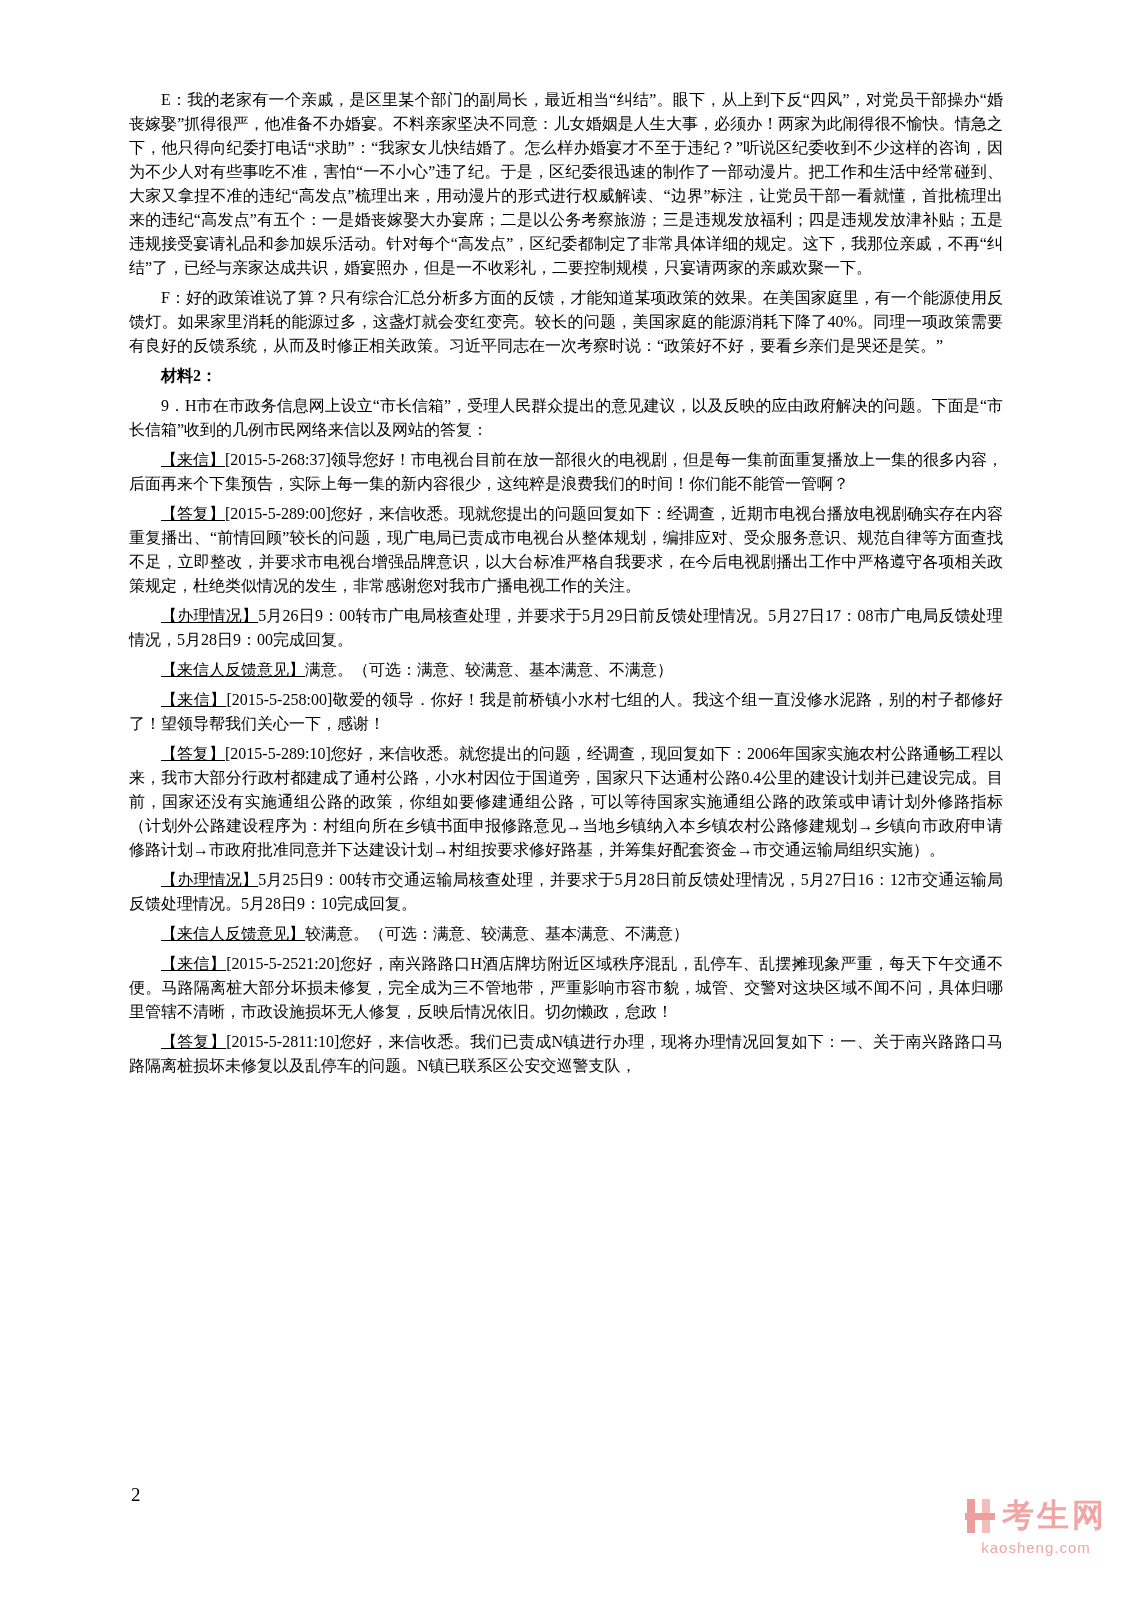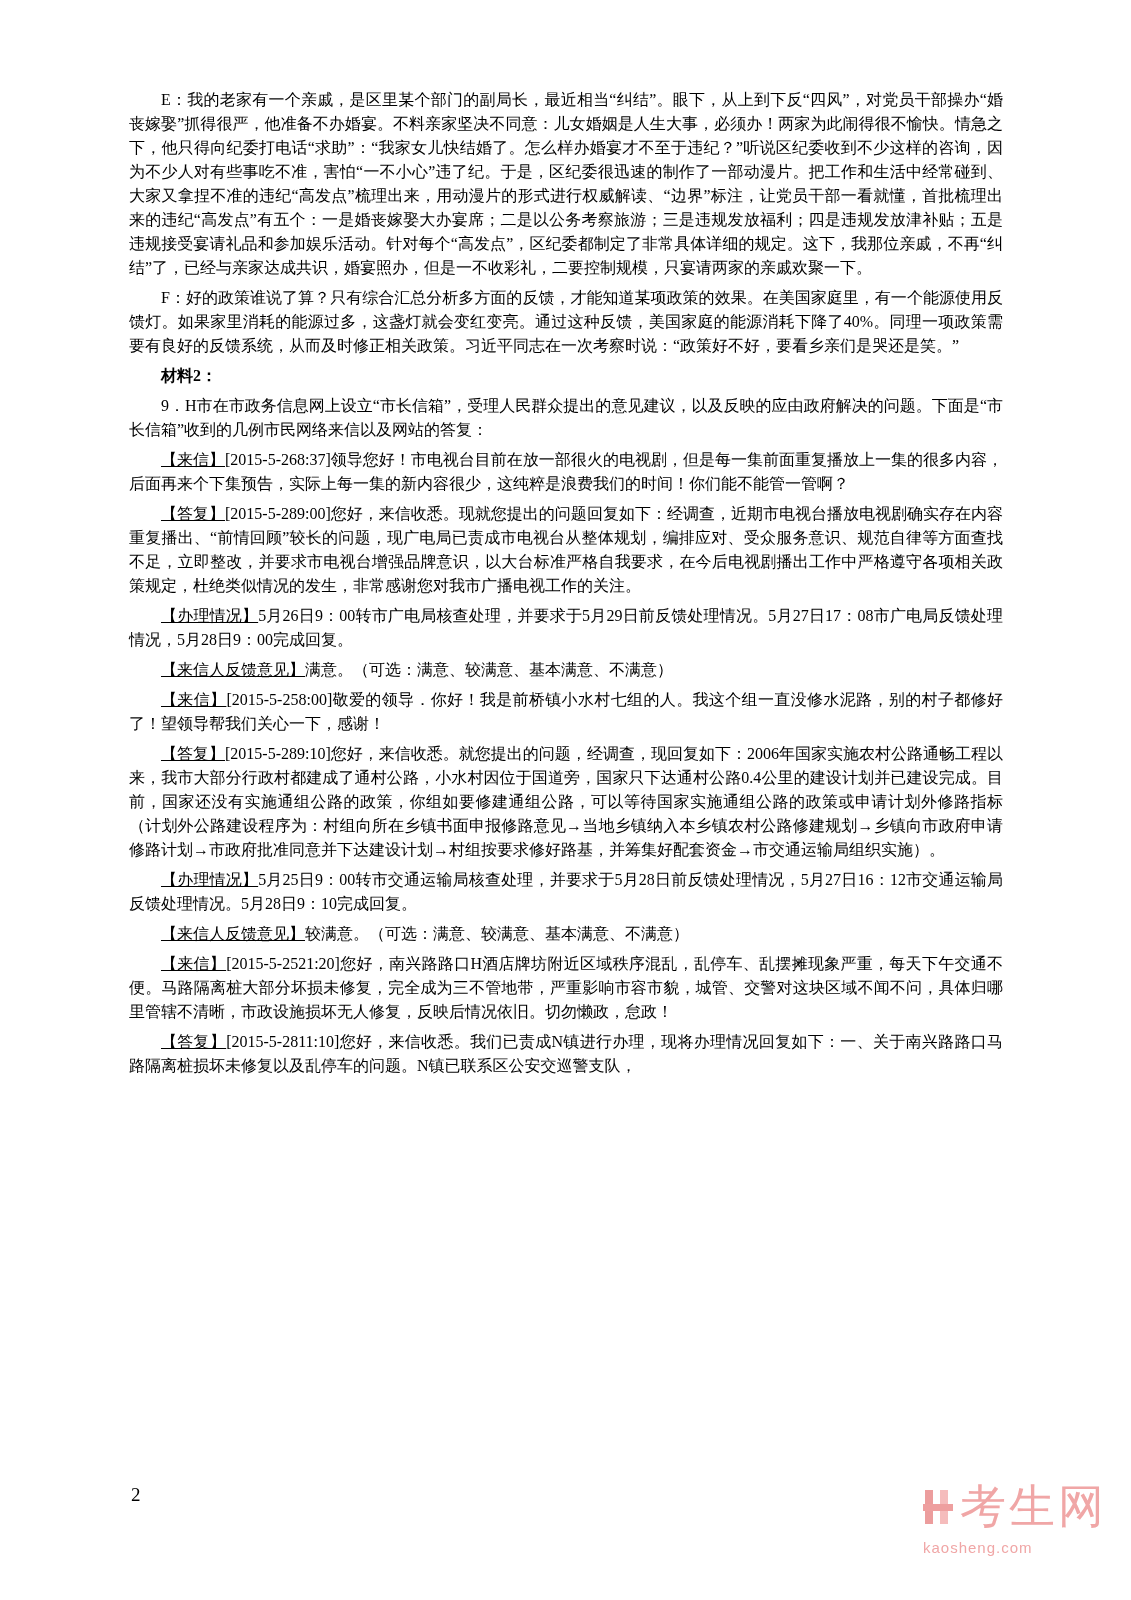--- a/index.html
+++ b/index.html
@@ -39,39 +39,39 @@
   .watermark {
     position: absolute;
     right: 24px;
     bottom: 44px;
     color: #f0a6a6;
     font-family: "Liberation Sans", "DejaVu Sans", sans-serif;
   }
   .wm-row { display: flex; align-items: center; gap: 7px; justify-content: flex-end; }
   .wm-icon { display: inline-block; line-height: 0; }
   .wm-name {
-    font-size: 46px;
-    font-weight: normal;
+    font-size: 32px;
+    font-weight: bold;
     letter-spacing: 3px;
   }
   .wm-domain {
     font-size: 15px;
-    text-align: left;
+    text-align: center;
     letter-spacing: 1px;
     margin-top: 1px;
   }
 </style>
 </head>
 <body>
 
 <div class="page">
 
   <div class="doc-body">
       <p>E：我的老家有一个亲戚，是区里某个部门的副局长，最近相当“纠结”。眼下，从上到下反“四风”，对党员干部操办“婚丧嫁娶”抓得很严，他准备不办婚宴。不料亲家坚决不同意：儿女婚姻是人生大事，必须办！两家为此闹得很不愉快。情急之下，他只得向纪委打电话“求助”：“我家女儿快结婚了。怎么样办婚宴才不至于违纪？”听说区纪委收到不少这样的咨询，因为不少人对有些事吃不准，害怕“一不小心”违了纪。于是，区纪委很迅速的制作了一部动漫片。把工作和生活中经常碰到、大家又拿捏不准的违纪“高发点”梳理出来，用动漫片的形式进行权威解读、“边界”标注，让党员干部一看就懂，首批梳理出来的违纪“高发点”有五个：一是婚丧嫁娶大办宴席；二是以公务考察旅游；三是违规发放福利；四是违规发放津补贴；五是违规接受宴请礼品和参加娱乐活动。针对每个“高发点”，区纪委都制定了非常具体详细的规定。这下，我那位亲戚，不再“纠结”了，已经与亲家达成共识，婚宴照办，但是一不收彩礼，二要控制规模，只宴请两家的亲戚欢聚一下。</p>
-      <p>F：好的政策谁说了算？只有综合汇总分析多方面的反馈，才能知道某项政策的效果。在美国家庭里，有一个能源使用反馈灯。如果家里消耗的能源过多，这盏灯就会变红变亮。通过这种反馈，美国家庭的能源消耗下降了40%。同理一项政策需要有良好的反馈系统，从而及时修正相关政策。习近平同志在一次考察时说：“政策好不好，要看乡亲们是哭还是笑。”</p>
+      <p>F：好的政策谁说了算？只有综合汇总分析多方面的反馈，才能知道某项政策的效果。在美国家庭里，有一个能源使用反馈灯。如果家里消耗的能源过多，这盏灯就会变红变亮。较长的问题，美国家庭的能源消耗下降了40%。同理一项政策需要有良好的反馈系统，从而及时修正相关政策。习近平同志在一次考察时说：“政策好不好，要看乡亲们是哭还是笑。”</p>
       <p class="material-heading">材料2：</p>
       <p>9．H市在市政务信息网上设立“市长信箱”，受理人民群众提出的意见建议，以及反映的应由政府解决的问题。下面是“市长信箱”收到的几例市民网络来信以及网站的答复：</p>
       <p><span class="field-label">【来信】</span>[2015-5-268:37]领导您好！市电视台目前在放一部很火的电视剧，但是每一集前面重复播放上一集的很多内容，后面再来个下集预告，实际上每一集的新内容很少，这纯粹是浪费我们的时间！你们能不能管一管啊？</p>
       <p><span class="field-label">【答复】</span>[2015-5-289:00]您好，来信收悉。现就您提出的问题回复如下：经调查，近期市电视台播放电视剧确实存在内容重复播出、“前情回顾”较长的问题，现广电局已责成市电视台从整体规划，编排应对、受众服务意识、规范自律等方面查找不足，立即整改，并要求市电视台增强品牌意识，以大台标准严格自我要求，在今后电视剧播出工作中严格遵守各项相关政策规定，杜绝类似情况的发生，非常感谢您对我市广播电视工作的关注。</p>
       <p><span class="field-label">【办理情况】</span>5月26日9：00转市广电局核查处理，并要求于5月29日前反馈处理情况。5月27日17：08市广电局反馈处理情况，5月28日9：00完成回复。</p>
       <p><span class="field-label">【来信人反馈意见】</span>满意。（可选：满意、较满意、基本满意、不满意）</p>
       <p><span class="field-label">【来信】</span>[2015-5-258:00]敬爱的领导．你好！我是前桥镇小水村七组的人。我这个组一直没修水泥路，别的村子都修好了！望领导帮我们关心一下，感谢！</p>
       <p><span class="field-label">【答复】</span>[2015-5-289:10]您好，来信收悉。就您提出的问题，经调查，现回复如下：2006年国家实施农村公路通畅工程以来，我市大部分行政村都建成了通村公路，小水村因位于国道旁，国家只下达通村公路0.4公里的建设计划并已建设完成。目前，国家还没有实施通组公路的政策，你组如要修建通组公路，可以等待国家实施通组公路的政策或申请计划外修路指标（计划外公路建设程序为：村组向所在乡镇书面申报修路意见→当地乡镇纳入本乡镇农村公路修建规划→乡镇向市政府申请修路计划→市政府批准同意并下达建设计划→村组按要求修好路基，并筹集好配套资金→市交通运输局组织实施）。</p>
       <p><span class="field-label">【办理情况】</span>5月25日9：00转市交通运输局核查处理，并要求于5月28日前反馈处理情况，5月27日16：12市交通运输局反馈处理情况。5月28日9：10完成回复。</p>
       <p><span class="field-label">【来信人反馈意见】</span>较满意。（可选：满意、较满意、基本满意、不满意）</p>

